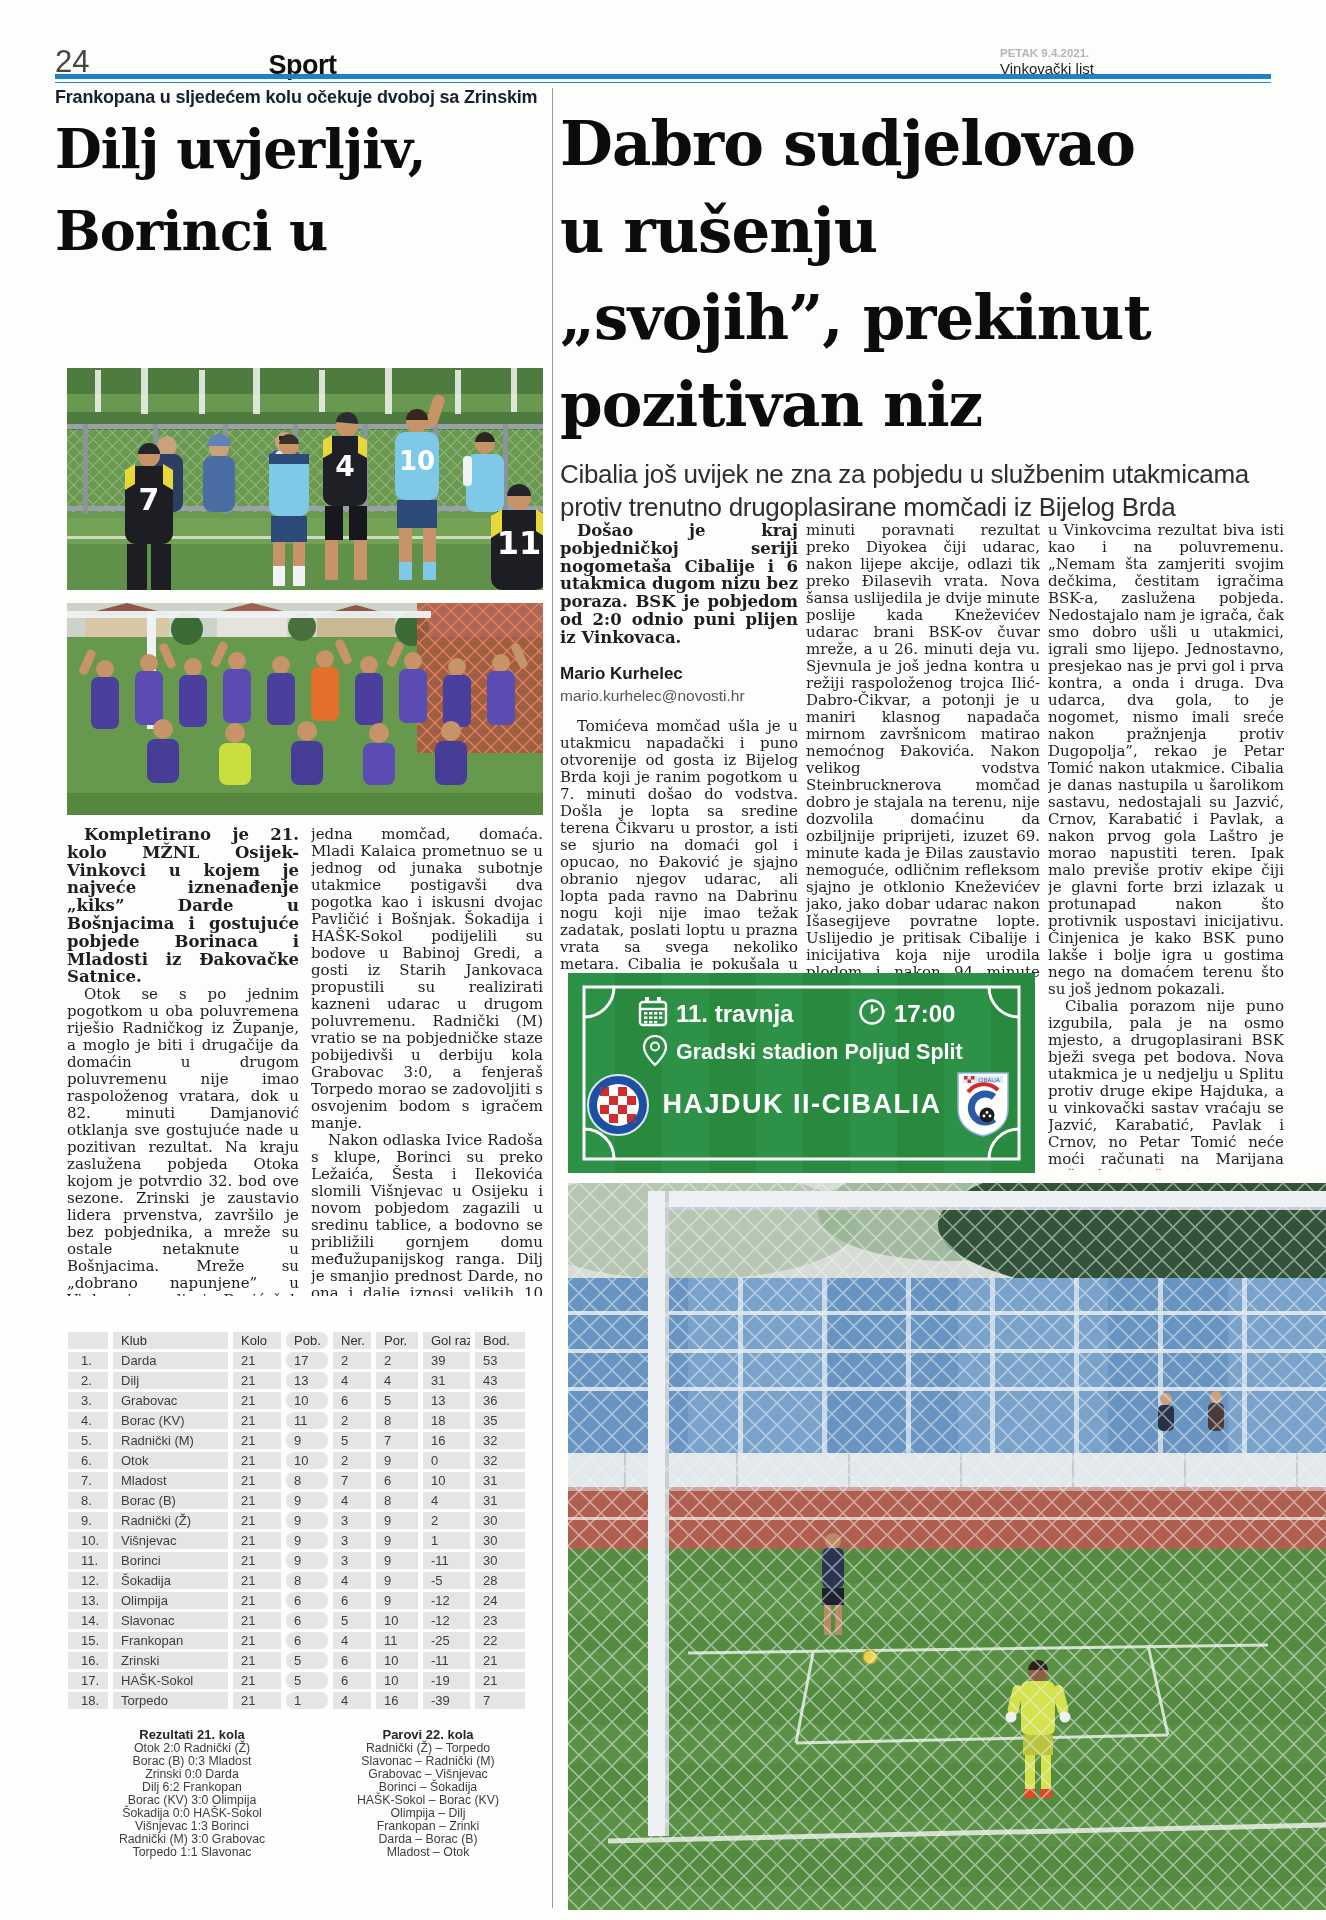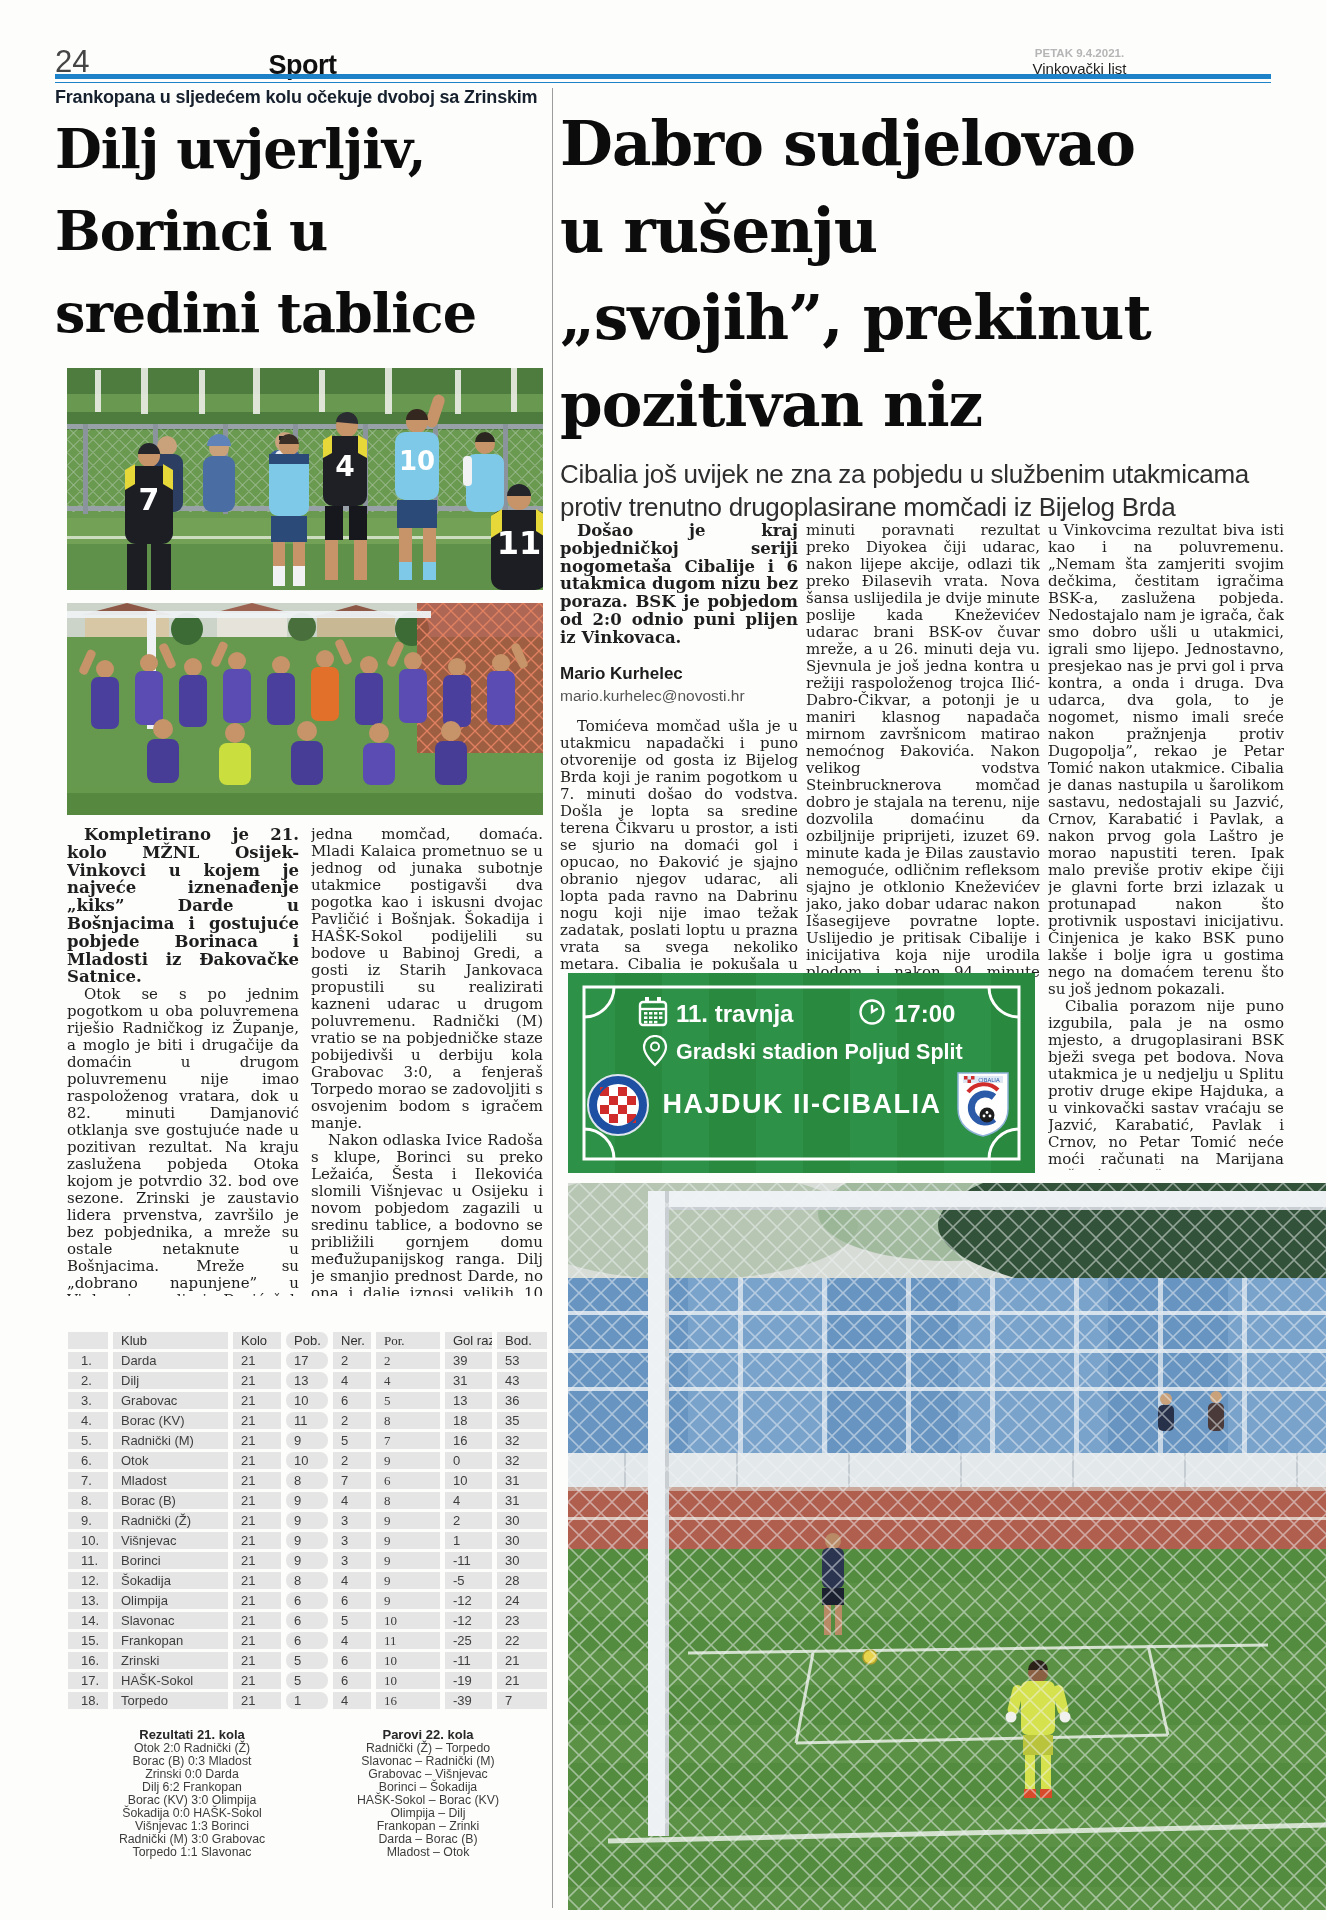--- a/index.html
+++ b/index.html
@@ -2,21 +2,21 @@
 <html><head>
 <meta charset="utf-8">
 <style>
   html,body{margin:0;padding:0;background:#e9e9e9;}
   #page{position:relative;width:1326px;height:1920px;background:#fdfdfc;margin:0 auto;overflow:hidden;
         font-family:"Liberation Sans","DejaVu Sans",sans-serif;}
   .abs{position:absolute;}
   
   .pageno{left:55px;top:44px;font-size:31px;color:#454545;}
   .section{left:55px;top:50px;width:495px;text-align:center;font-size:27px;font-weight:bold;color:#101010;letter-spacing:-0.5px;}
-  .hright{left:944px;top:46px;width:271px;text-align:center;line-height:15px;}
+  .hright{left:1000px;top:46px;width:271px;text-align:left;line-height:15px;}
   .hdate{font-size:11.5px;color:#b5b5b5;font-weight:bold;}
   .hpub{font-size:15px;color:#1d1d1d;}
   .bluebar{left:55px;top:74px;width:1216px;height:5px;background:#1e82c8;}
   .blueline{left:55px;top:82px;width:1216px;height:1px;background:#1e82c8;}
   .vrule{left:552px;top:88px;width:1px;height:1820px;background:#9c9c9c;}
   
   .kicker{left:55px;top:87px;width:500px;font-size:18px;font-weight:bold;color:#17212e;letter-spacing:-0.2px;}
   .lhead{left:55px;top:108px;width:500px;font-family:"DejaVu Serif",serif;font-weight:bold;color:#0c0c0c;
          font-size:54px;line-height:82px;letter-spacing:-1px;}
   .rhead{left:560px;top:100px;width:740px;font-family:"DejaVu Serif",serif;font-weight:bold;color:#0c0c0c;
@@ -34,21 +34,21 @@
   .rcol3{left:1048px;top:522px;width:236px;height:648px;overflow:hidden;}
   .byname{font-size:17px;font-weight:bold;color:#1c1c1c;margin-top:17px;}
   .bymail{font-size:15.5px;color:#555;margin-top:3px;margin-bottom:13px;}
   
   .standings{left:68px;top:1332px;width:480px;}
   .trow{display:flex;gap:5px;margin-bottom:3px;}
   .tc{height:17px;line-height:17px;font-size:13px;color:#3e3e3e;background:#e5e5e5;padding-left:8px;box-sizing:border-box;white-space:nowrap;overflow:hidden;}
   .th{background:#e5e5e5;color:#2f2f2f;}
   .c0{width:40px;padding-left:13px;}
   .c1{width:115px;}
-  .c2{width:48px;}.c3{width:42px;border-radius:8px;}.c4{width:38px;}.c5{width:64px;font-family:Liberation Serif, serif;}.c6{width:47px;}.c7{width:50px;}
+  .c2{width:48px;}.c3{width:42px;border-radius:8px;}.c4{width:38px;}.c5{width:42px;}.c6{width:47px;}.c7{width:50px;}
   
   .rbox{top:1728px;width:260px;text-align:center;color:#3d3d3d;}
   .rtitle{font-size:13px;font-weight:bold;color:#262626;line-height:14px;}
   .rline{font-size:12.3px;line-height:13px;}
   
   .matchbox{left:568px;top:973px;width:467px;height:200px;color:#fff;
     background:repeating-linear-gradient(90deg,#2e9148 0px,#2e9148 47px,#28893f 47px,#28893f 94px);}
   .mb-date{left:108px;top:27px;font-size:24px;font-weight:bold;}
   .mb-time{left:326px;top:27px;font-size:24px;font-weight:bold;}
   .mb-venue{left:108px;top:67px;font-size:21.5px;font-weight:bold;}
@@ -67,21 +67,20 @@
     <div class="hpub">Vinkovački list</div>
   </div>
   <div class="abs bluebar"></div>
   <div class="abs blueline"></div>
   <div class="abs vrule"></div>
 
   <div class="abs kicker">Frankopana u sljedećem kolu očekuje dvoboj sa Zrinskim</div>
   <div class="abs lhead">
     <div>Dilj uvjerljiv,</div>
     <div>Borinci u</div>
-    <div>sredini tablice</div>
   </div>
 
   <div class="abs photo" style="left:67px;top:368px;width:476px;height:222px;">
     <svg width="476" height="222" viewBox="0 0 476 222">
       <defs>
         <pattern id="mesh1" width="13" height="13" patternUnits="userSpaceOnUse">
           <path d="M0 6.5 L6.5 0 L13 6.5 L6.5 13 Z" fill="none" stroke="#dfe3e6" stroke-width="1"></path>
         </pattern>
       </defs>
       <rect width="476" height="222" fill="#6a9a50"></rect>

